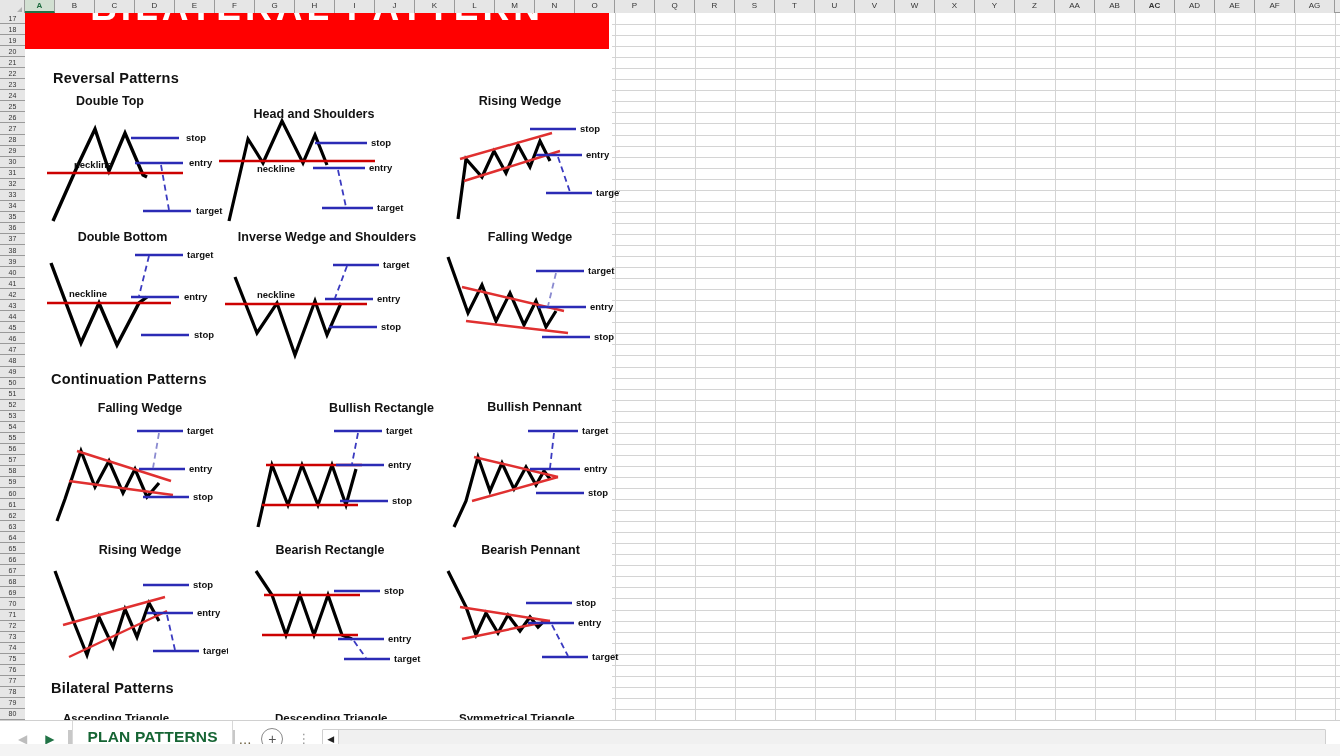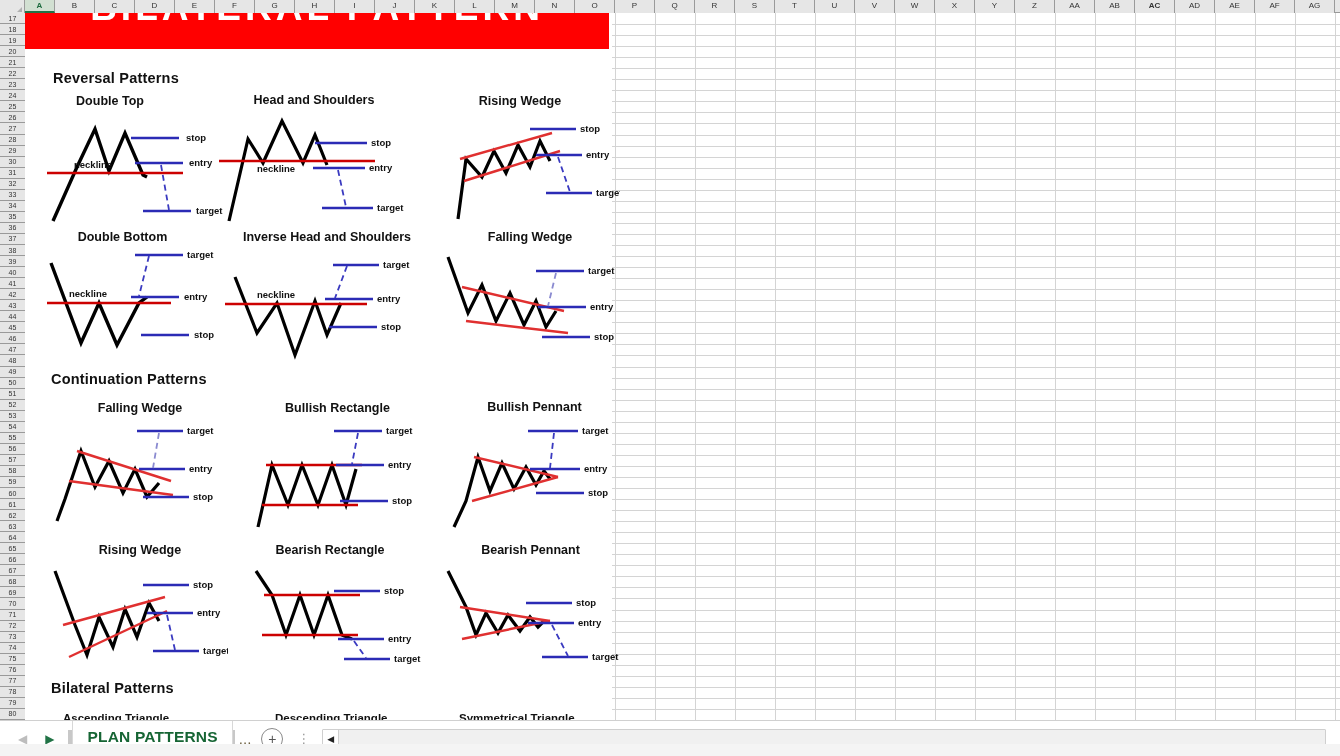--- a/index.html
+++ b/index.html
@@ -353,21 +353,21 @@
         <line x1="88" y1="27" x2="136" y2="27" stroke="#2b2bb5" stroke-width="2.4"></line>
         <line x1="92" y1="52" x2="140" y2="52" stroke="#2b2bb5" stroke-width="2.4"></line>
         <line x1="100" y1="100" x2="148" y2="100" stroke="#2b2bb5" stroke-width="2.4"></line>
         <line x1="118" y1="54" x2="126" y2="99" stroke="#3a3ac0" stroke-width="1.8" stroke-dasharray="6,4"></line>
         <text x="31" y="57" font-family="Liberation Sans, sans-serif" font-size="9.5" font-weight="bold" fill="#111">neckline</text>
         <text x="143" y="30" font-family="Liberation Sans, sans-serif" font-size="9.5" font-weight="bold" fill="#111">stop</text>
         <text x="146" y="55" font-family="Liberation Sans, sans-serif" font-size="9.5" font-weight="bold" fill="#111">entry</text>
         <text x="153" y="103" font-family="Liberation Sans, sans-serif" font-size="9.5" font-weight="bold" fill="#111">target</text>
       </svg>
 
-      <div class="pattern-title" style="left:194px; top:80px; width:190px;">Head and Shoulders</div>
+      <div class="pattern-title" style="left:194px; top:94px; width:190px;">Head and Shoulders</div>
       <svg class="pattern-svg" style="left:190px; top:98px;" width="200" height="112">
         <polyline points="14,110 33,28 48,52 67,10 88,52 100,24 112,54" fill="none" stroke="#000" stroke-width="3.2"></polyline>
         <line x1="4" y1="50" x2="160" y2="50" stroke="#cc0000" stroke-width="2.6"></line>
         <line x1="100" y1="32" x2="152" y2="32" stroke="#2b2bb5" stroke-width="2.4"></line>
         <line x1="98" y1="57" x2="150" y2="57" stroke="#2b2bb5" stroke-width="2.4"></line>
         <line x1="107" y1="97" x2="158" y2="97" stroke="#2b2bb5" stroke-width="2.4"></line>
         <line x1="123" y1="59" x2="131" y2="96" stroke="#3a3ac0" stroke-width="1.8" stroke-dasharray="6,4"></line>
         <text x="42" y="61" font-family="Liberation Sans, sans-serif" font-size="9.5" font-weight="bold" fill="#111">neckline</text>
         <text x="156" y="35" font-family="Liberation Sans, sans-serif" font-size="9.5" font-weight="bold" fill="#111">stop</text>
         <text x="154" y="60" font-family="Liberation Sans, sans-serif" font-size="9.5" font-weight="bold" fill="#111">entry</text>
@@ -395,21 +395,21 @@
         <line x1="92" y1="10" x2="140" y2="10" stroke="#2b2bb5" stroke-width="2.4"></line>
         <line x1="88" y1="52" x2="136" y2="52" stroke="#2b2bb5" stroke-width="2.4"></line>
         <line x1="98" y1="90" x2="146" y2="90" stroke="#2b2bb5" stroke-width="2.4"></line>
         <line x1="106" y1="11" x2="96" y2="51" stroke="#3a3ac0" stroke-width="1.8" stroke-dasharray="6,4"></line>
         <text x="26" y="52" font-family="Liberation Sans, sans-serif" font-size="9.5" font-weight="bold" fill="#111">neckline</text>
         <text x="144" y="13" font-family="Liberation Sans, sans-serif" font-size="9.5" font-weight="bold" fill="#111">target</text>
         <text x="141" y="55" font-family="Liberation Sans, sans-serif" font-size="9.5" font-weight="bold" fill="#111">entry</text>
         <text x="151" y="93" font-family="Liberation Sans, sans-serif" font-size="9.5" font-weight="bold" fill="#111">stop</text>
       </svg>
 
-      <div class="pattern-title" style="left:192px; top:217px; width:220px;">Inverse Head and Shoulders</div>
+      <div class="pattern-title" style="left:192px; top:217px; width:220px;">Inverse Wedge and Shoulders</div>
       <svg class="pattern-svg" style="left:190px; top:232px;" width="210" height="118">
         <polyline points="20,32 42,88 62,58 80,110 100,56 112,90 126,58" fill="none" stroke="#000" stroke-width="3.2"></polyline>
         <line x1="10" y1="59" x2="152" y2="59" stroke="#cc0000" stroke-width="2.6"></line>
         <line x1="118" y1="20" x2="164" y2="20" stroke="#2b2bb5" stroke-width="2.4"></line>
         <line x1="110" y1="54" x2="158" y2="54" stroke="#2b2bb5" stroke-width="2.4"></line>
         <line x1="114" y1="82" x2="162" y2="82" stroke="#2b2bb5" stroke-width="2.4"></line>
         <line x1="132" y1="21" x2="120" y2="53" stroke="#3a3ac0" stroke-width="1.8" stroke-dasharray="6,4"></line>
         <text x="42" y="53" font-family="Liberation Sans, sans-serif" font-size="9.5" font-weight="bold" fill="#111">neckline</text>
         <text x="168" y="23" font-family="Liberation Sans, sans-serif" font-size="9.5" font-weight="bold" fill="#111">target</text>
         <text x="162" y="57" font-family="Liberation Sans, sans-serif" font-size="9.5" font-weight="bold" fill="#111">entry</text>
@@ -439,21 +439,21 @@
         <line x1="26" y1="64" x2="130" y2="78" stroke="#e03030" stroke-width="2.4"></line>
         <line x1="94" y1="14" x2="140" y2="14" stroke="#2b2bb5" stroke-width="2.4"></line>
         <line x1="96" y1="52" x2="142" y2="52" stroke="#2b2bb5" stroke-width="2.4"></line>
         <line x1="100" y1="80" x2="146" y2="80" stroke="#2b2bb5" stroke-width="2.4"></line>
         <line x1="116" y1="16" x2="110" y2="51" stroke="#8a8ad0" stroke-width="1.8" stroke-dasharray="6,4"></line>
         <text x="144" y="17" font-family="Liberation Sans, sans-serif" font-size="9.5" font-weight="bold" fill="#111">target</text>
         <text x="146" y="55" font-family="Liberation Sans, sans-serif" font-size="9.5" font-weight="bold" fill="#111">entry</text>
         <text x="150" y="83" font-family="Liberation Sans, sans-serif" font-size="9.5" font-weight="bold" fill="#111">stop</text>
       </svg>
 
-      <div class="pattern-title" style="left:230px; top:388px; width:165px;">Bullish Rectangle</div>
+      <div class="pattern-title" style="left:244px; top:388px; width:165px;text-align:right;">Bullish Rectangle</div>
       <svg class="pattern-svg" style="left:215px; top:404px;" width="185" height="112">
         <polyline points="18,110 32,48 48,88 62,48 78,88 92,48 106,88 116,52" fill="none" stroke="#000" stroke-width="3.2"></polyline>
         <line x1="26" y1="48" x2="122" y2="48" stroke="#cc0000" stroke-width="2.6"></line>
         <line x1="22" y1="88" x2="118" y2="88" stroke="#cc0000" stroke-width="2.6"></line>
         <line x1="94" y1="14" x2="142" y2="14" stroke="#2b2bb5" stroke-width="2.4"></line>
         <line x1="96" y1="48" x2="144" y2="48" stroke="#2b2bb5" stroke-width="2.4"></line>
         <line x1="100" y1="84" x2="148" y2="84" stroke="#2b2bb5" stroke-width="2.4"></line>
         <line x1="118" y1="16" x2="112" y2="47" stroke="#3a3ac0" stroke-width="1.8" stroke-dasharray="6,4"></line>
         <text x="146" y="17" font-family="Liberation Sans, sans-serif" font-size="9.5" font-weight="bold" fill="#111">target</text>
         <text x="148" y="51" font-family="Liberation Sans, sans-serif" font-size="9.5" font-weight="bold" fill="#111">entry</text>

